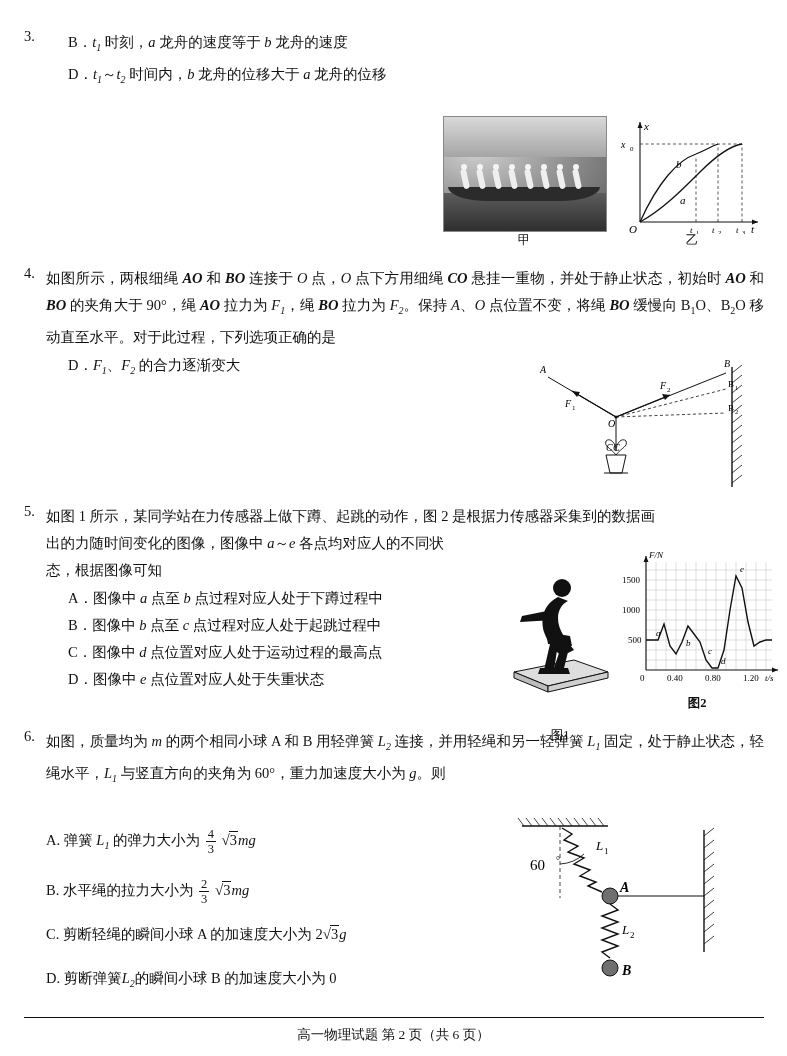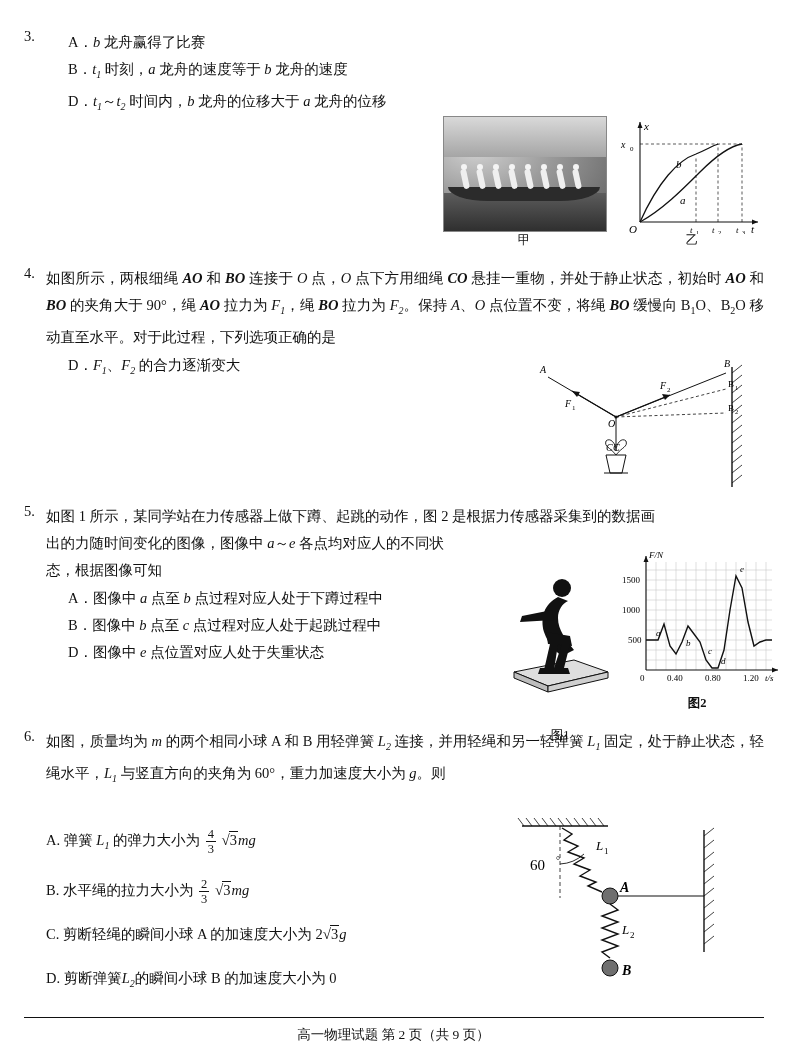--- a/index.html
+++ b/index.html
@@ -114,21 +114,20 @@
 </style>
 </head>
 <body>
 
 <div class="page">
 
   <div class="q" style="top:28px;">
     <div class="qnum">3.</div>
     <div class="qbody">
       <div class="opts">
-        <div class="opt">A．<i>b</i> 龙舟赢得了比赛</div>
         <div class="opt">B．<i>t</i><span class="sub">1</span> 时刻，<i>a</i> 龙舟的速度等于 <i>b</i> 龙舟的速度</div>
         <div class="opt">D．<i>t</i><span class="sub">1</span>～<i>t</i><span class="sub">2</span> 时间内，<i>b</i> 龙舟的位移大于 <i>a</i> 龙舟的位移</div>
       </div>
     </div>
   </div>
 
   <div class="fig3photo">
     <div class="sky"></div>
     <div class="water"></div>
     <div class="boat"></div>
@@ -258,20 +257,21 @@
     <div class="qnum">5.</div>
     <div class="qbody">
       <div class="stem">
         如图 1 所示，某同学站在力传感器上做下蹲、起跳的动作，图 2 是根据力传感器采集到的数据画<br>
         出的力随时间变化的图像，图像中 <i>a</i>～<i>e</i> 各点均对应人的不同状<br>
         态，根据图像可知
       </div>
       <div class="opts">
         <div class="opt">A．图像中 <i>a</i> 点至 <i>b</i> 点过程对应人处于下蹲过程中</div>
         <div class="opt">B．图像中 <i>b</i> 点至 <i>c</i> 点过程对应人处于起跳过程中</div>
+        <div class="opt">C．图像中 <i>d</i> 点位置对应人处于运动过程的最高点</div>
         <div class="opt">D．图像中 <i>e</i> 点位置对应人处于失重状态</div>
       </div>
     </div>
   </div>
 
   <div class="fig5person">
     <svg width="120" height="135" viewBox="0 0 120 135">
 
       <polygon points="14,112 74,100 108,112 48,126" fill="#dedede" stroke="#111" stroke-width="1"></polygon>
       <polygon points="14,112 14,118 48,132 48,126" fill="#bdbdbd" stroke="#111" stroke-width="1"></polygon>
@@ -426,15 +426,15 @@
       <path d="M110,92 L118,98 L102,104 L118,110 L102,116 L118,122 L102,128 L118,134 L102,140 L110,146" fill="none" stroke="#111" stroke-width="1.4"></path>
       <text x="122" y="122" font-size="13" font-style="italic" font-family="Liberation Serif, serif">L</text>
       <text x="130" y="126" font-size="9" font-family="Liberation Serif, serif">2</text>
 
       <circle cx="110" cy="156" r="8" fill="#6f6f6f" stroke="#111" stroke-width="1"></circle>
       <text x="122" y="163" font-size="14" font-style="italic" font-weight="bold" font-family="Liberation Serif, serif">B</text>
     </svg>
   </div>
 
   <div class="footline"></div>
-  <div class="footer">高一物理试题  第 2 页（共 9 页）</div>
+  <div class="footer">高一物理试题  第 2 页（共 6 页）</div>
 
 </div>
 
 </body></html>

